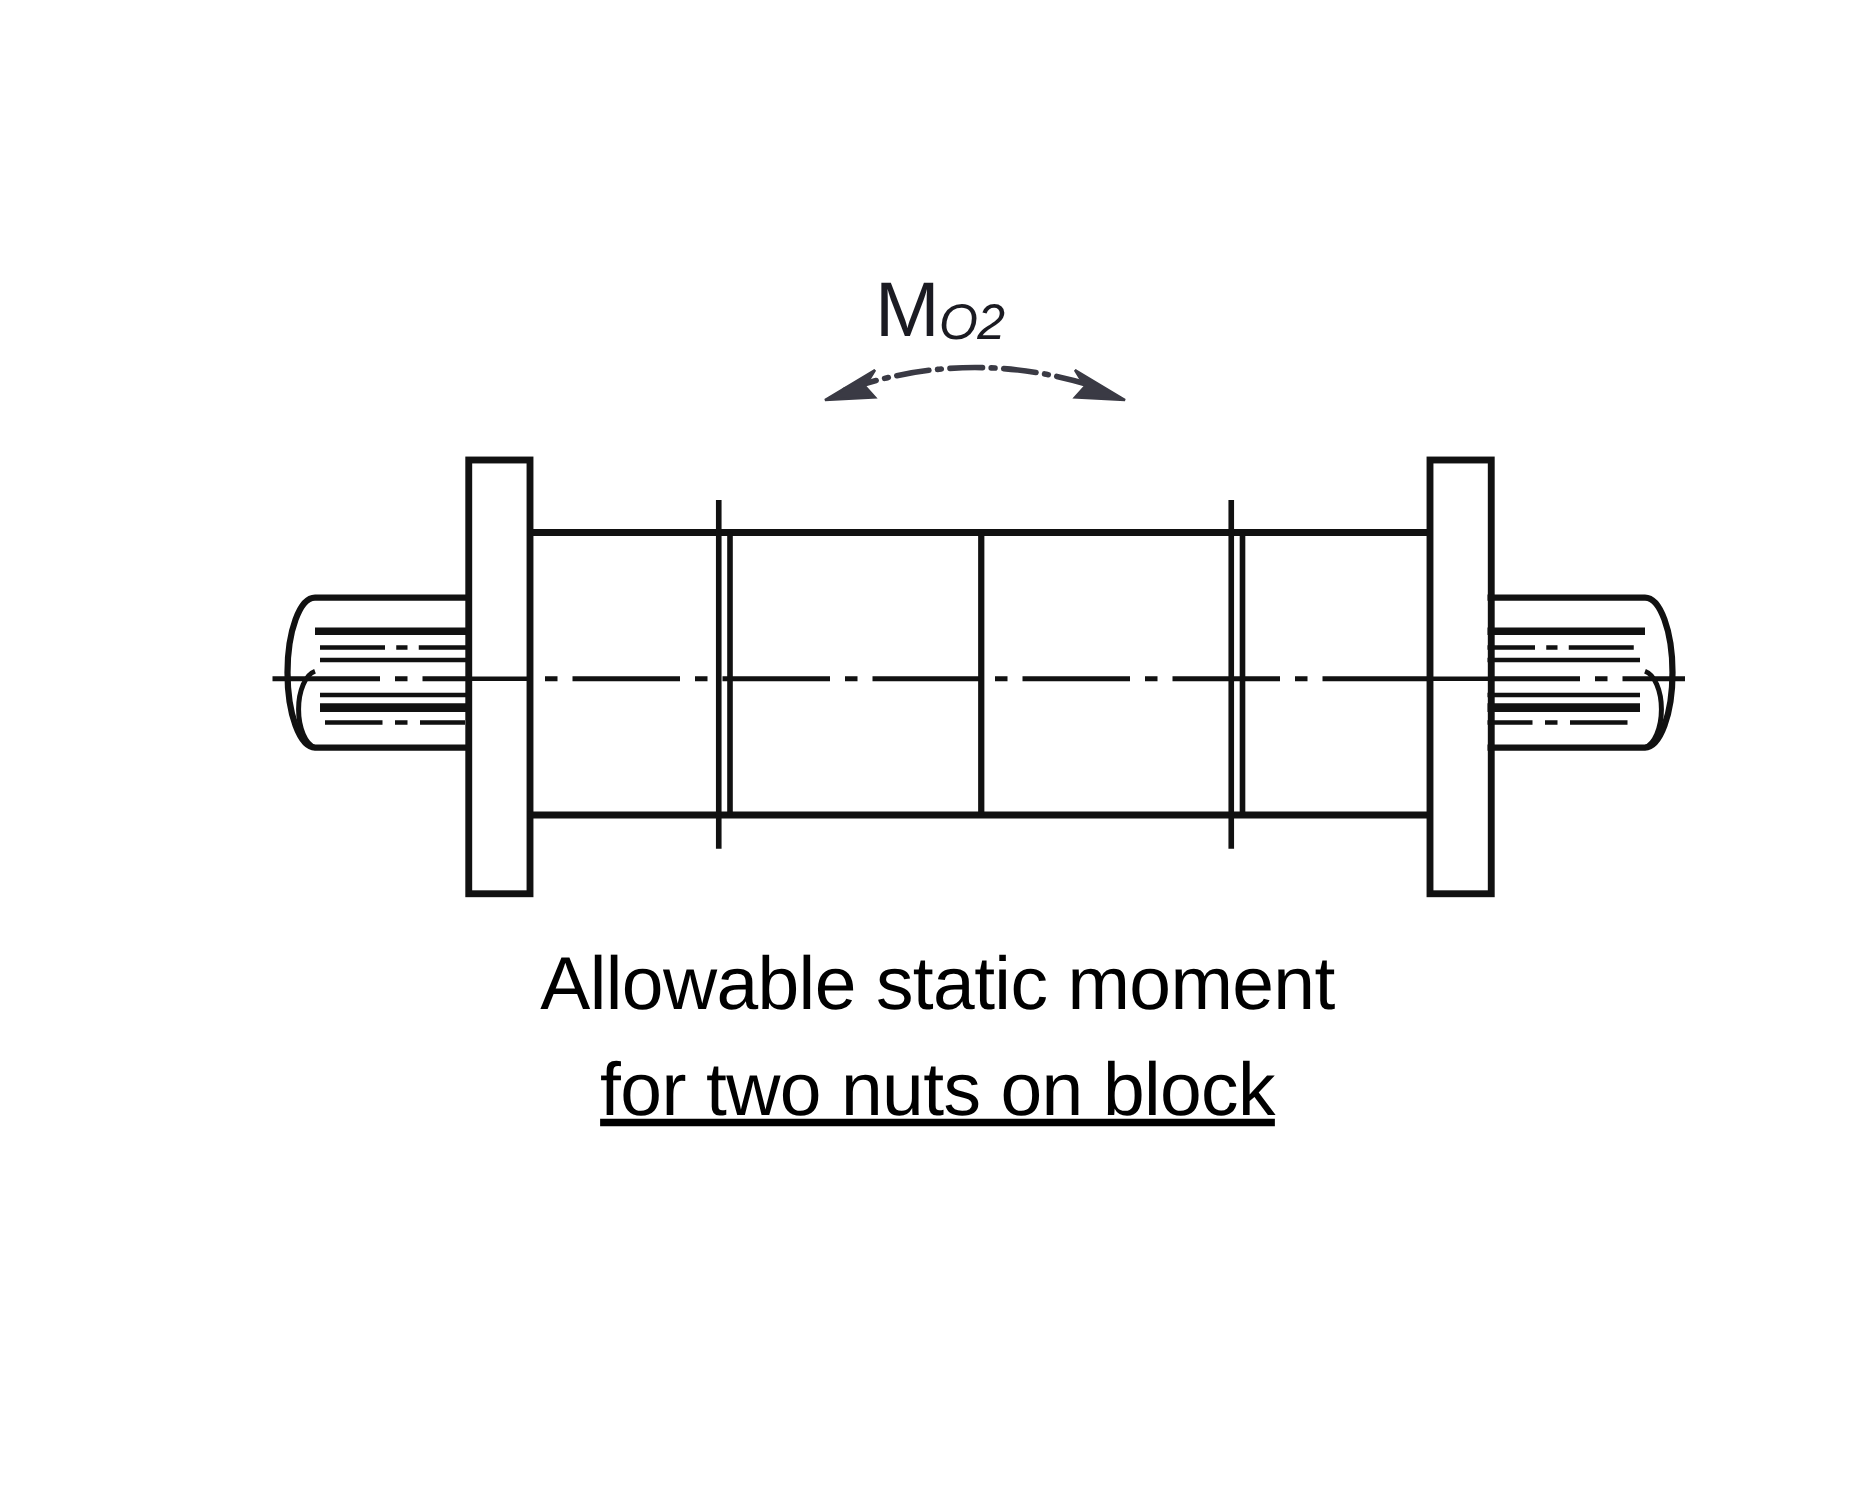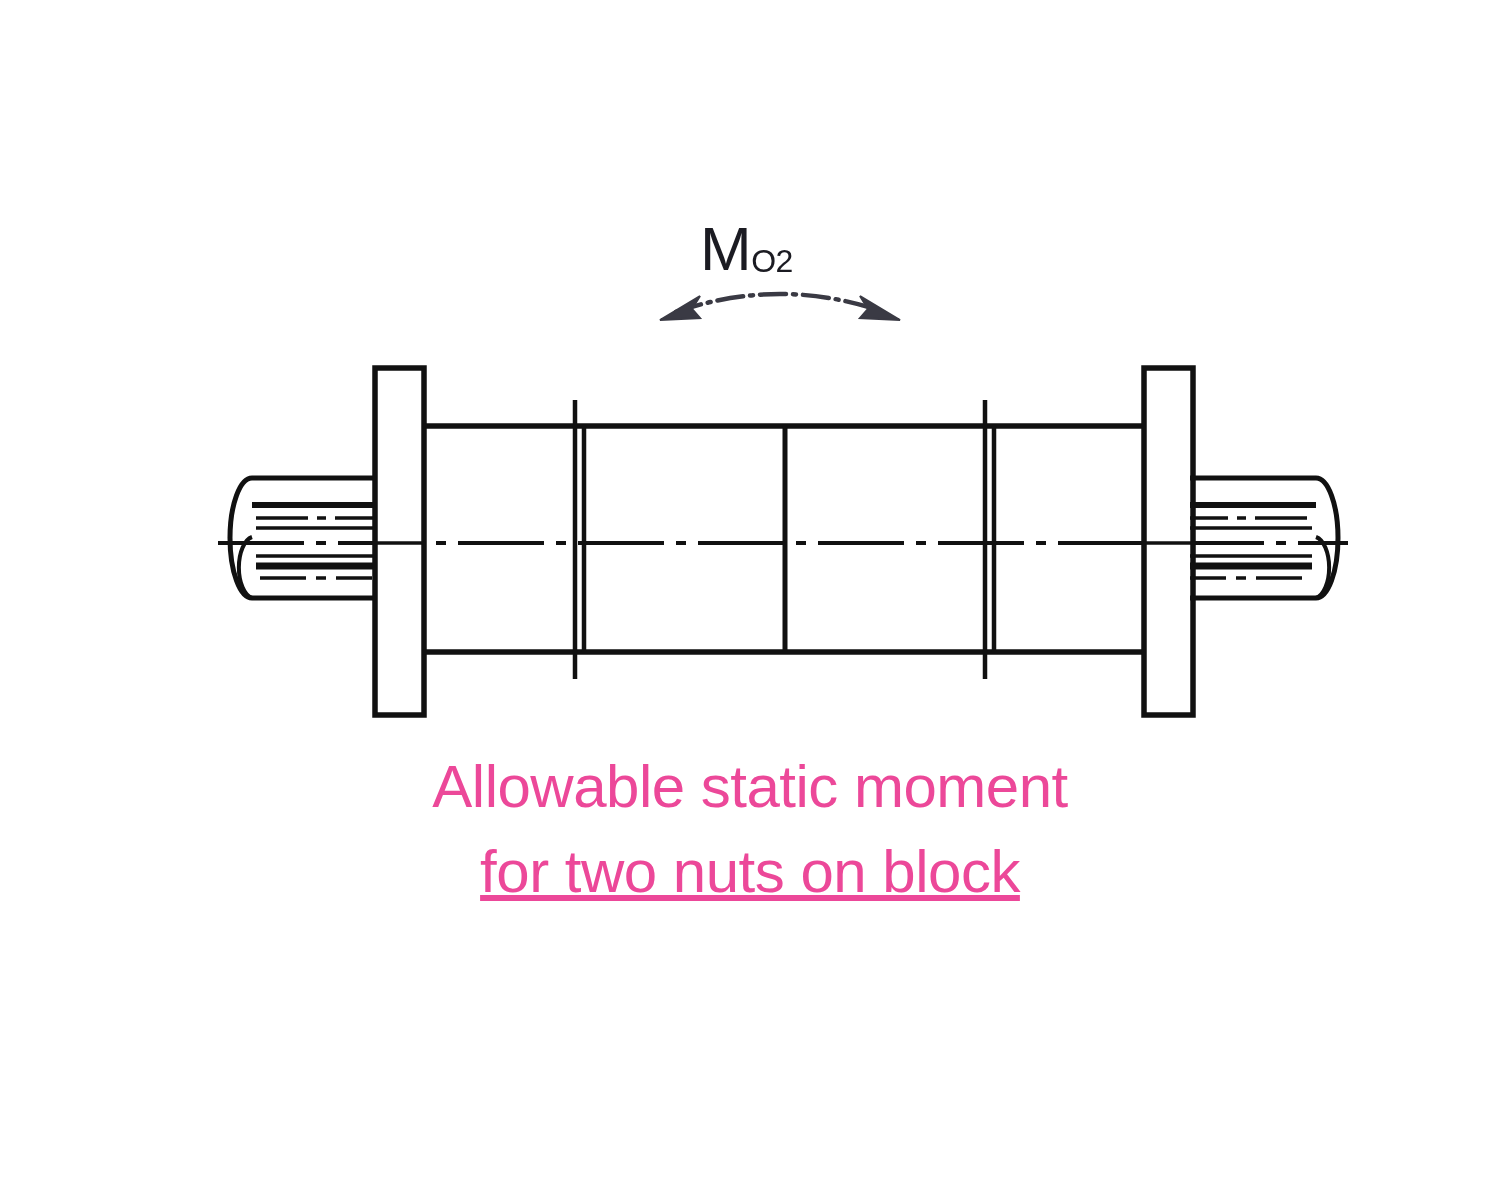--- a/index.html
+++ b/index.html
@@ -31,34 +31,35 @@
     top: 218px;
     font-family: "Liberation Sans", sans-serif;
     font-size: 62px;
     font-weight: 400;
     color: #1b1b22;
     letter-spacing: -0.5px;
     white-space: nowrap;
     line-height: 1;
   }
   .moment-label .sub {
-    font-size: 32px;
+    font-size: 40px;
     letter-spacing: -0.5px;
     position: relative;
     top: 2px;
+    font-style: italic;
   }
   .caption {
     position: absolute;
     left: 0;
     width: 1500px;
     text-align: center;
     font-family: "Liberation Sans", sans-serif;
     font-size: 60px;
     font-weight: 400;
-    color: #ec4899;
+    color: #000000;
     letter-spacing: -0.5px;
     line-height: 1.12;
     white-space: nowrap;
   }
   .caption.line1 { top: 753px; }
   .caption.line2 { top: 838px; text-decoration: underline; }
 </style>
 </head>
 <body>
 

